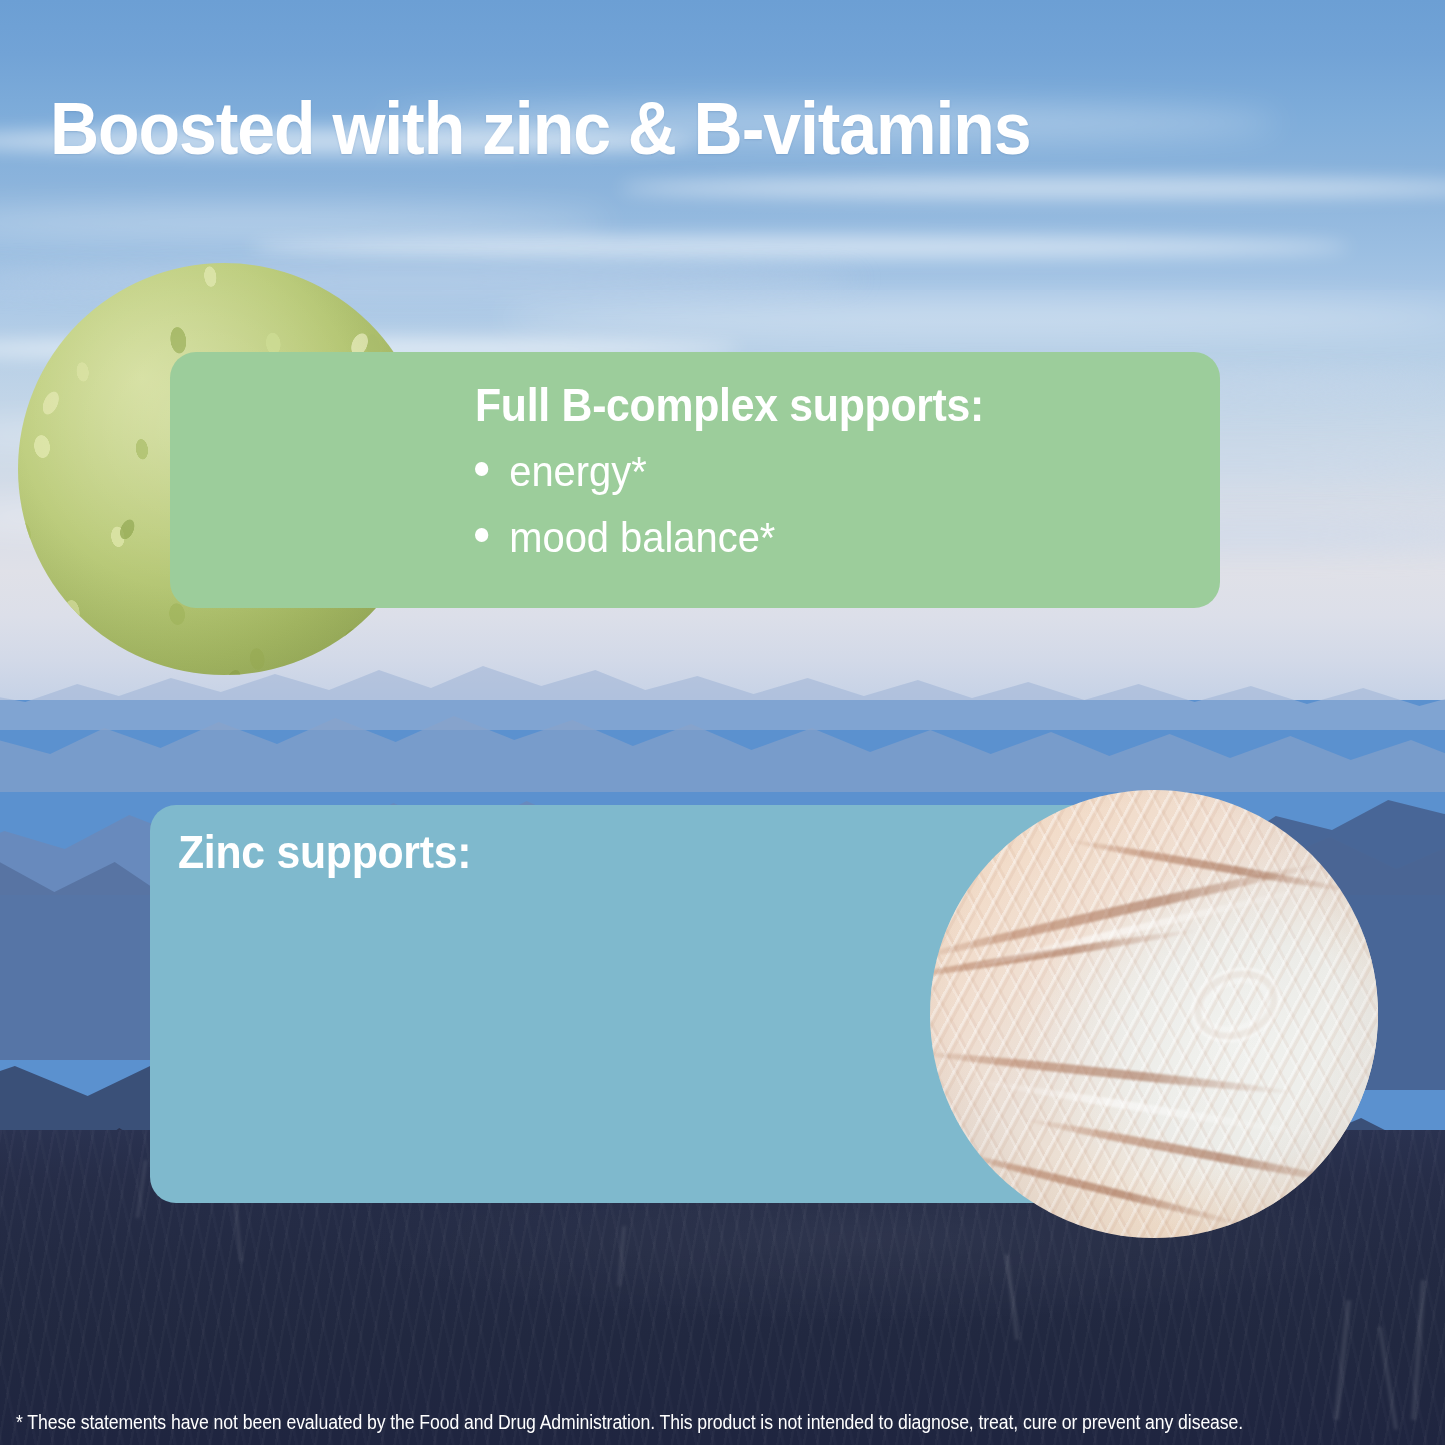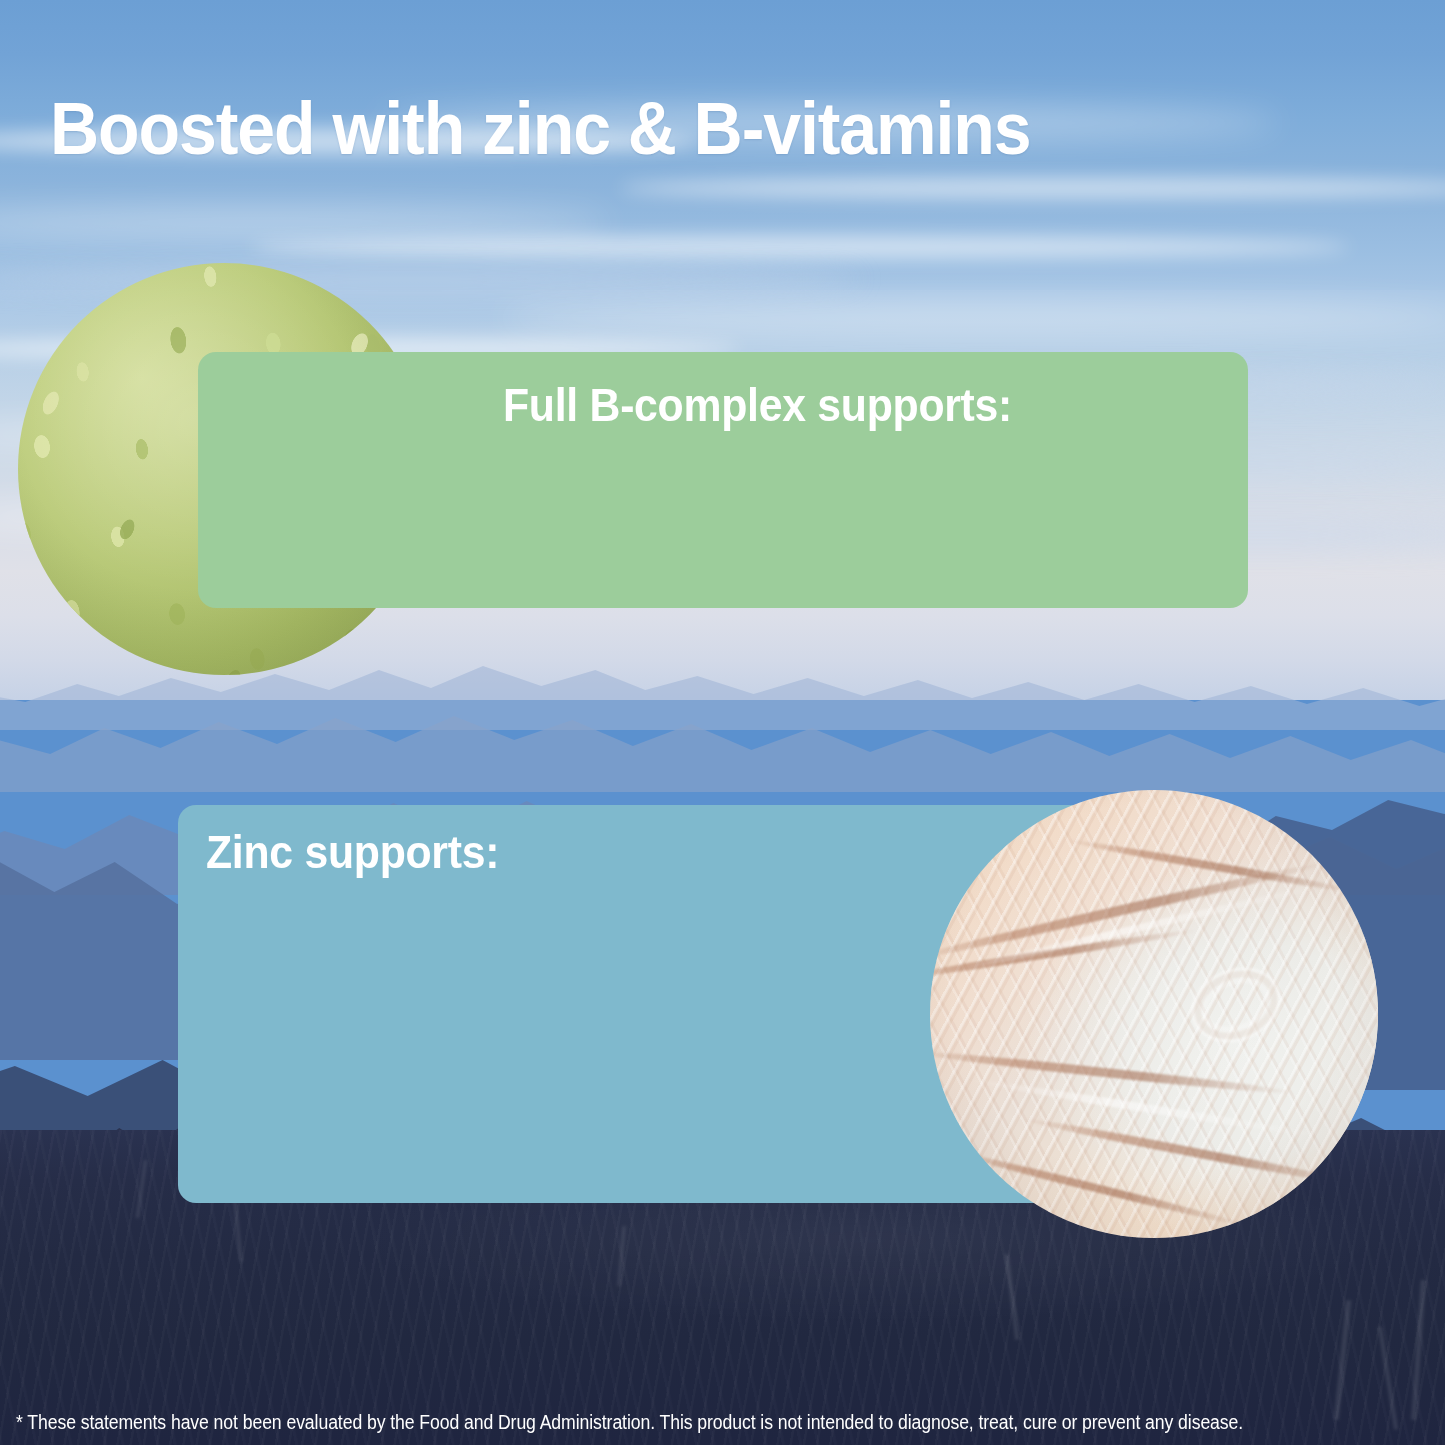--- a/index.html
+++ b/index.html
@@ -199,23 +199,22 @@
     border-radius: 50%;
     border: 3px solid rgba(255,255,255,0.42);
     box-shadow: inset 0 0 0 7px rgba(214,198,186,0.30), inset 0 0 0 13px rgba(255,255,255,0.26);
     transform: rotate(-22deg);
     filter: blur(.8px);
   }
 
   
   .panel {
     position: absolute;
-    border-radius: 18px;
+    border-radius: 26px;
     box-sizing: border-box;
-    margin-left: 28px;
   }
   #panel-b {
     left: 170px; top: 352px;
     width: 1050px; height: 256px;
     background: #9ccd9b;
     padding: 30px 0 0 305px;
   }
   #panel-zinc {
     left: 150px; top: 805px;
     width: 1005px; height: 398px;
@@ -366,20 +365,30 @@
 
   <div class="disc" id="seed-disc">
     <div id="seed-base"></div>
     <div id="seed-grain"></div>
     <div id="seed-grain2"></div>
     <div id="seed-shade"></div>
   </div>
 
   <div class="panel" id="panel-b">
     <div class="panel-title">Full B-complex supports:</div>
+    <ul class="blist">
+      <li>
+        <span class="bullet"></span>
+        <span>energy*</span>
+      </li>
+      <li>
+        <span class="bullet"></span>
+        <span>mood balance*</span>
+      </li>
+    </ul>
   </div>
 
   <div class="panel" id="panel-zinc">
     <div class="panel-title">Zinc supports:</div>
   </div>
 
   <div class="disc" id="skin-disc">
     <div id="skin-base"></div>
     <div id="skin-tex"></div>
     <div class="crease" style="left:-6%; top:26%; width:96%; height:10px; transform:rotate(-13deg);"></div>

